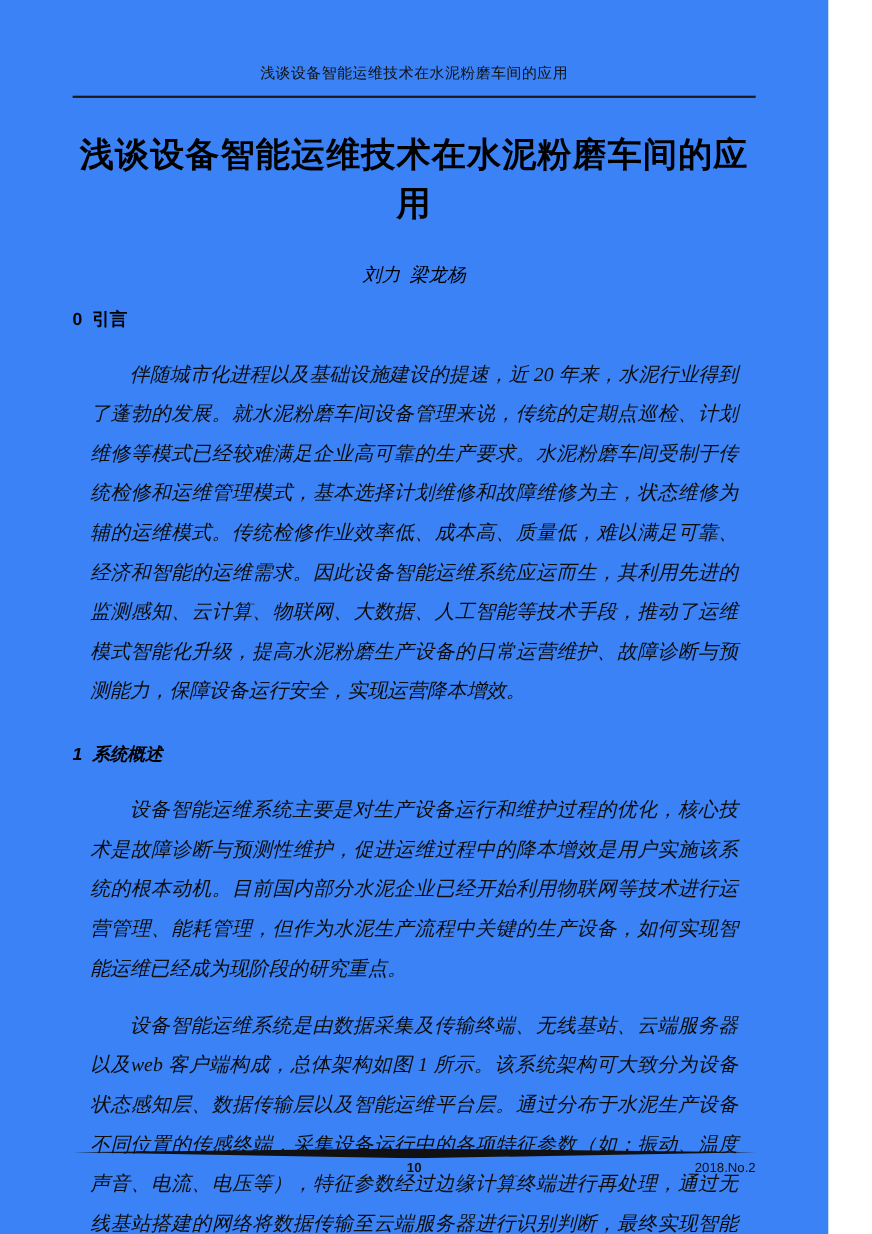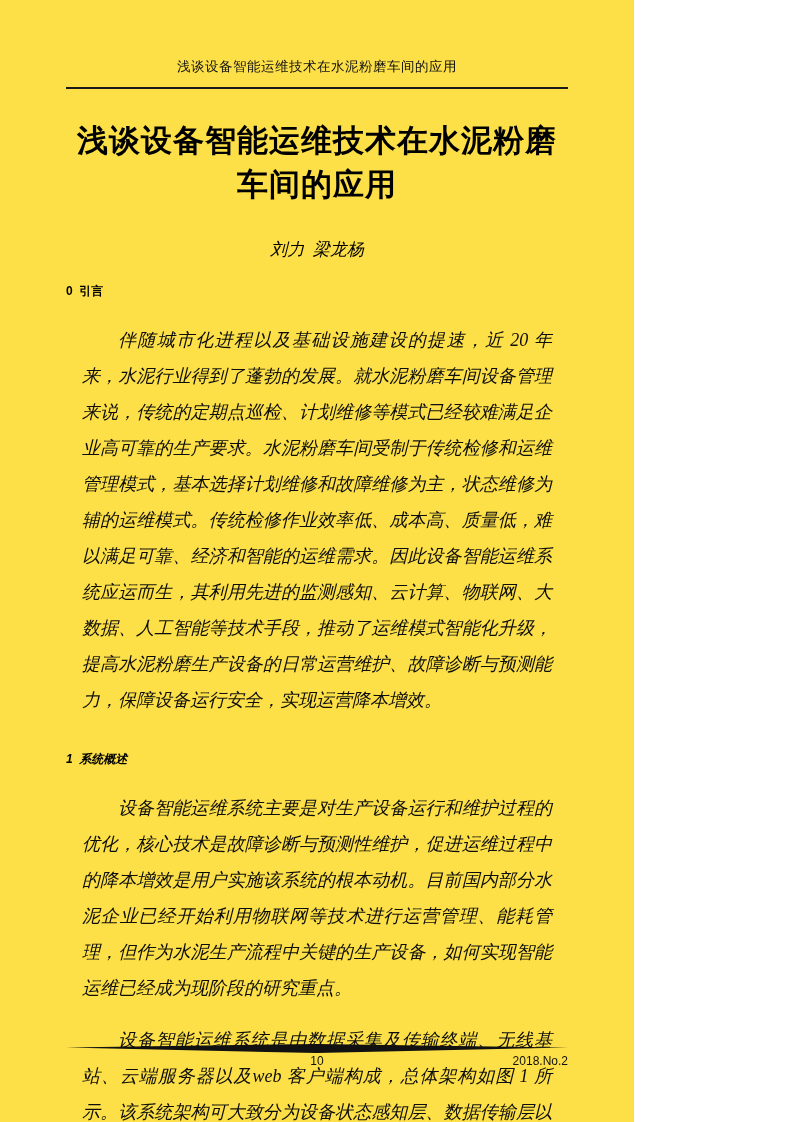--- a/index.html
+++ b/index.html
@@ -2,23 +2,23 @@
 <html><head>
 <meta charset="utf-8">
 <style>
   html, body {
     margin: 0;
     padding: 0;
     background: #ffffff;
   }
   .page {
     position: relative;
-    width: 634px;
+    width: 753px;
     height: 1122px;
-    background: #fde047;
+    background: #3b82f6;
     box-sizing: border-box;
     padding: 0 66px;
     overflow: hidden;
     color: #1a1a1a;
     font-family: "Liberation Serif", "DejaVu Serif", serif;
   }
   .running-head {
     padding-top: 58px;
     text-align: center;
     font-size: 13.5px;
@@ -55,21 +55,21 @@
     font-size: 17px;
     line-height: 27px;
     font-style: italic;
     white-space: pre-wrap;
     color: #000;
   }
   .section-heading {
     margin-top: 15px;
     font-family: "Liberation Sans", "DejaVu Sans", sans-serif;
     font-weight: bold;
-    font-size: 12px;
+    font-size: 16px;
     line-height: 30px;
     white-space: pre-wrap;
     color: #000;
   }
   .section-heading.second {
     margin-top: 26px;
     font-style: italic;
   }
   .para {
     margin: 16px;
@@ -97,20 +97,21 @@
     margin-top: 1px;
     font-family: "Liberation Sans", "DejaVu Sans", sans-serif;
     font-size: 12px;
     color: #111;
   }
   .page-number {
     position: absolute;
     left: 0;
     right: 0;
     text-align: center;
+    font-weight: bold;
   }
   .issue-label {
     position: absolute;
     right: 0;
     top: 0;
   }
 </style>
 </head>
 <body>
 

